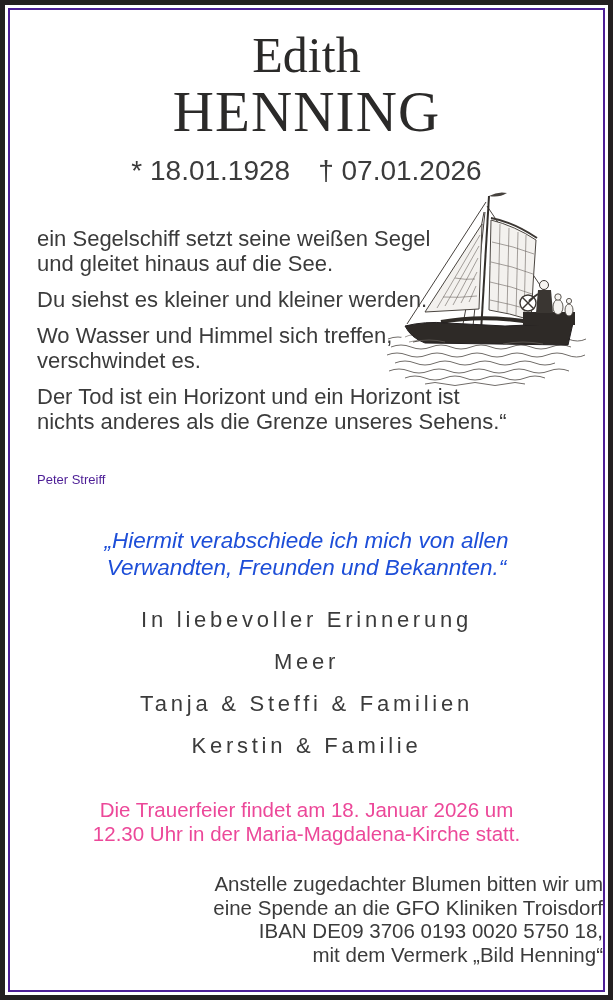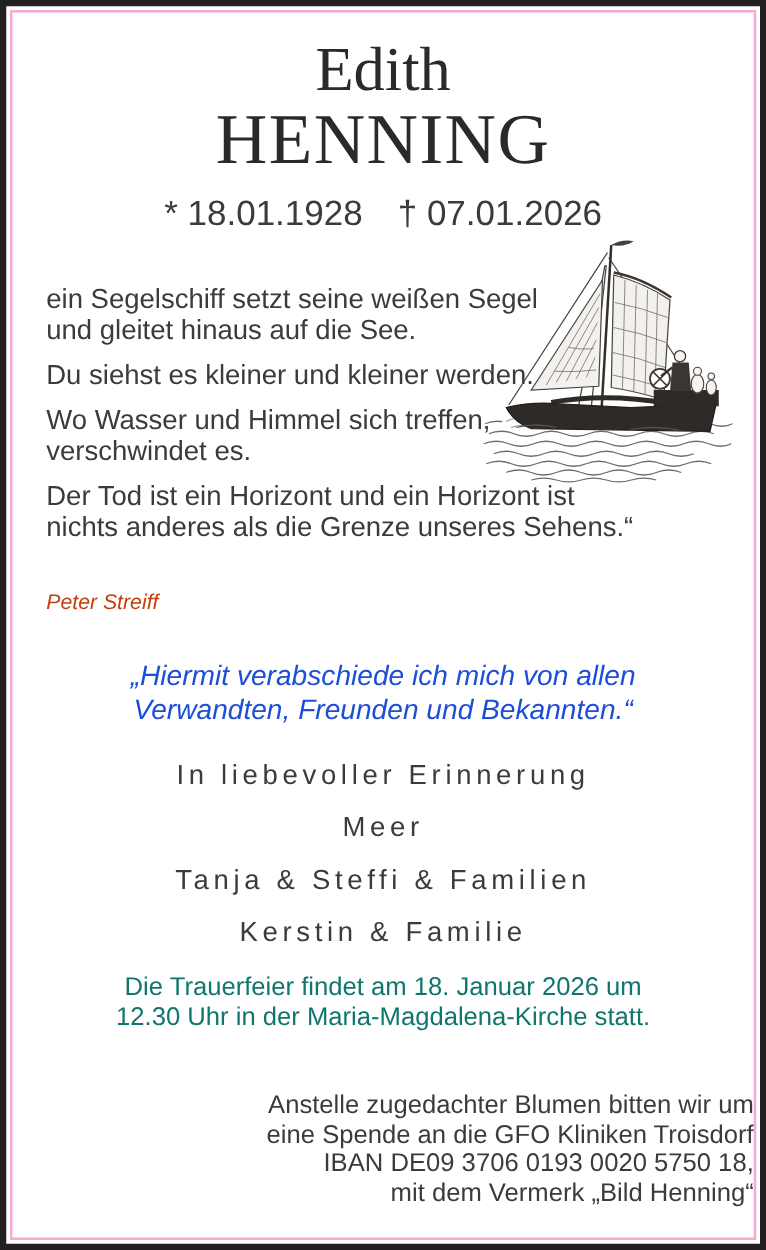--- a/index.html
+++ b/index.html
@@ -16,21 +16,21 @@
     padding: 5px;
     box-sizing: border-box;
   }
   .frame-gap {
     background: #ffffff;
     width: 100%; height: 100%;
     padding: 3px;
     box-sizing: border-box;
   }
   .card {
-    border: 2px solid #f9a8d4;
+    border: 2px solid #4c1d95;
     background: #ffffff;
     width: 100%; height: 100%;
     box-sizing: border-box;
     position: relative;
     color: #3b3b3b;
   }
   .header { text-align: center; padding-top: 20px; color: #2b2a29; }
   .first-name {
     font-family: "Liberation Serif", serif;
     font-size: 50px; line-height: 1.0;
@@ -48,21 +48,21 @@
   .dates .death { margin-left: 28px; }
 
   .poem {
     position: absolute; left: 27px; top: 205px;
     font-size: 22px; line-height: 25px;
     color: #3b3b3b; white-space: nowrap;
   }
   .poem .para-start { margin-top: 11px; }
   .poem-attribution {
     position: absolute; left: 27px; top: 462px;
-    font-size: 17px; font-style: italic; color: #c2410c;
+    font-size: 13px; color: #4c1d95;
   }
 
   .ship {
     position: absolute; top: 172px; right: 10px;
     width: 208px; height: 208px;
   }
 
   .farewell {
     position: absolute; top: 517px; left: 0; width: 100%;
     text-align: center; font-style: italic;
@@ -72,23 +72,23 @@
   .mourners {
     position: absolute; top: 597px; left: 0; width: 100%;
     text-align: center; color: #3b3b3b;
   }
   .mourners div {
     font-size: 22px; line-height: 26px;
     letter-spacing: 0.17em; margin-bottom: 16px;
   }
 
   .service {
-    position: absolute; top: 768px; left: 0; width: 100%;
+    position: absolute; top: 788px; left: 0; width: 100%;
     text-align: center; font-size: 20.5px; line-height: 24px;
-    color: #0f766e;
+    color: #ec4899;
   }
   .donation {
     position: absolute; top: 862px; left: 0; width: 100%;
     text-align: right; font-size: 20.5px; line-height: 23.5px;
     color: #3b3b3b;
   }
 </style>
 </head>
 <body>
 

